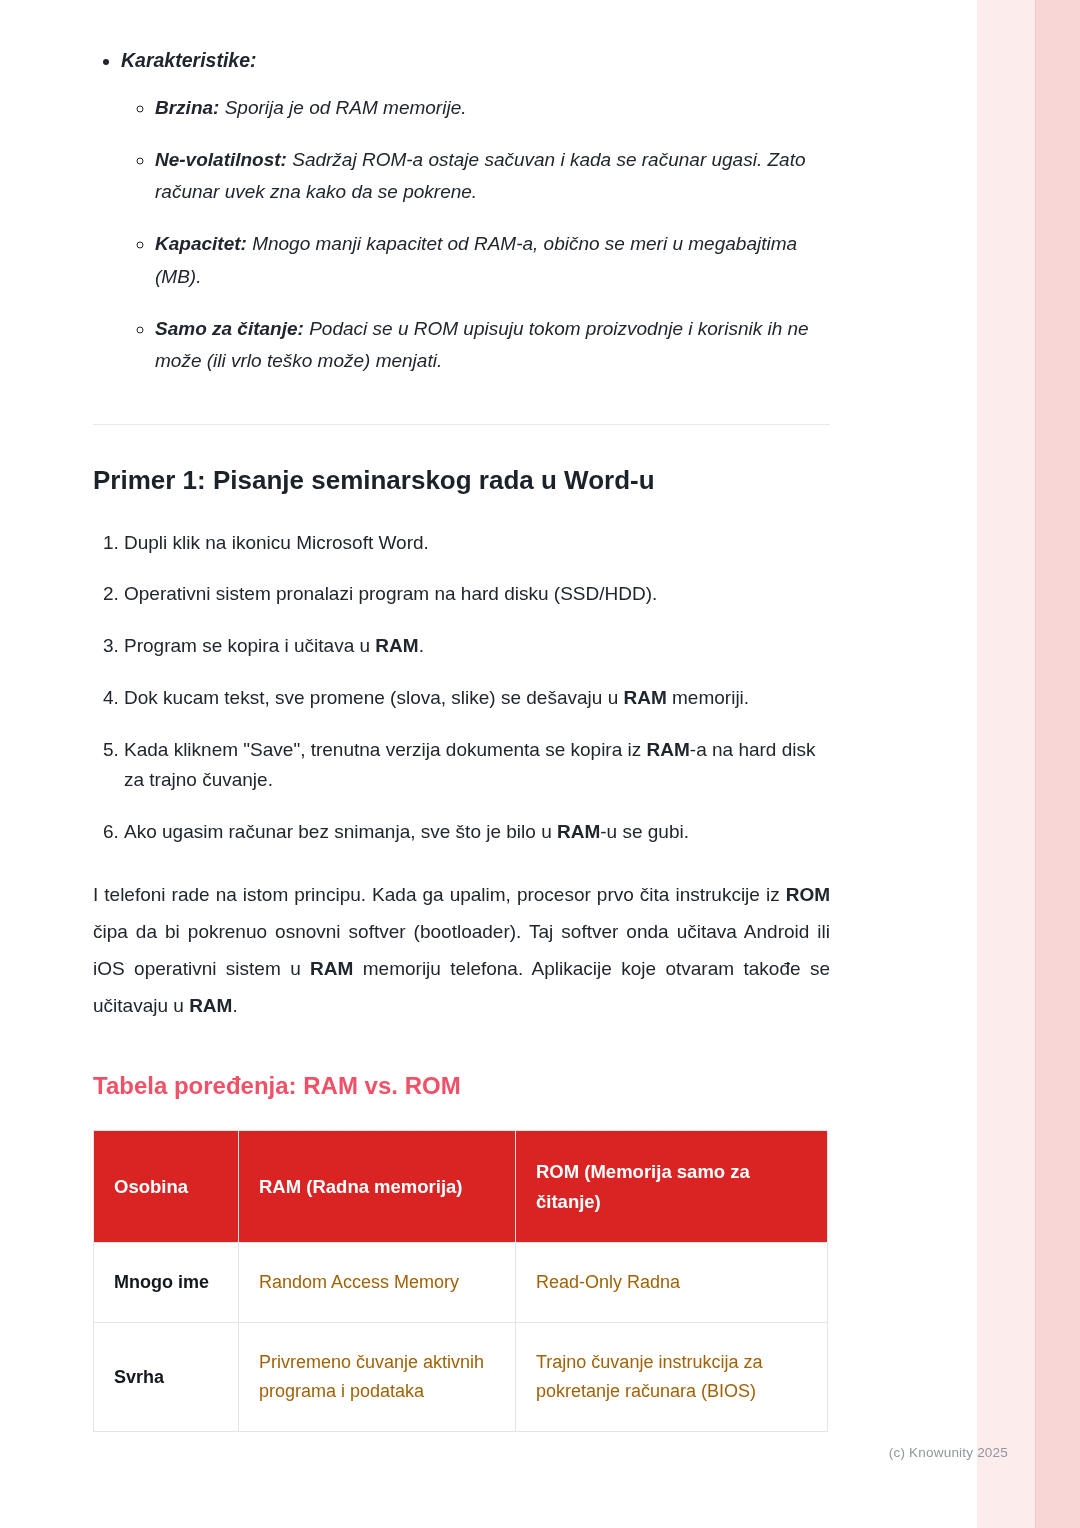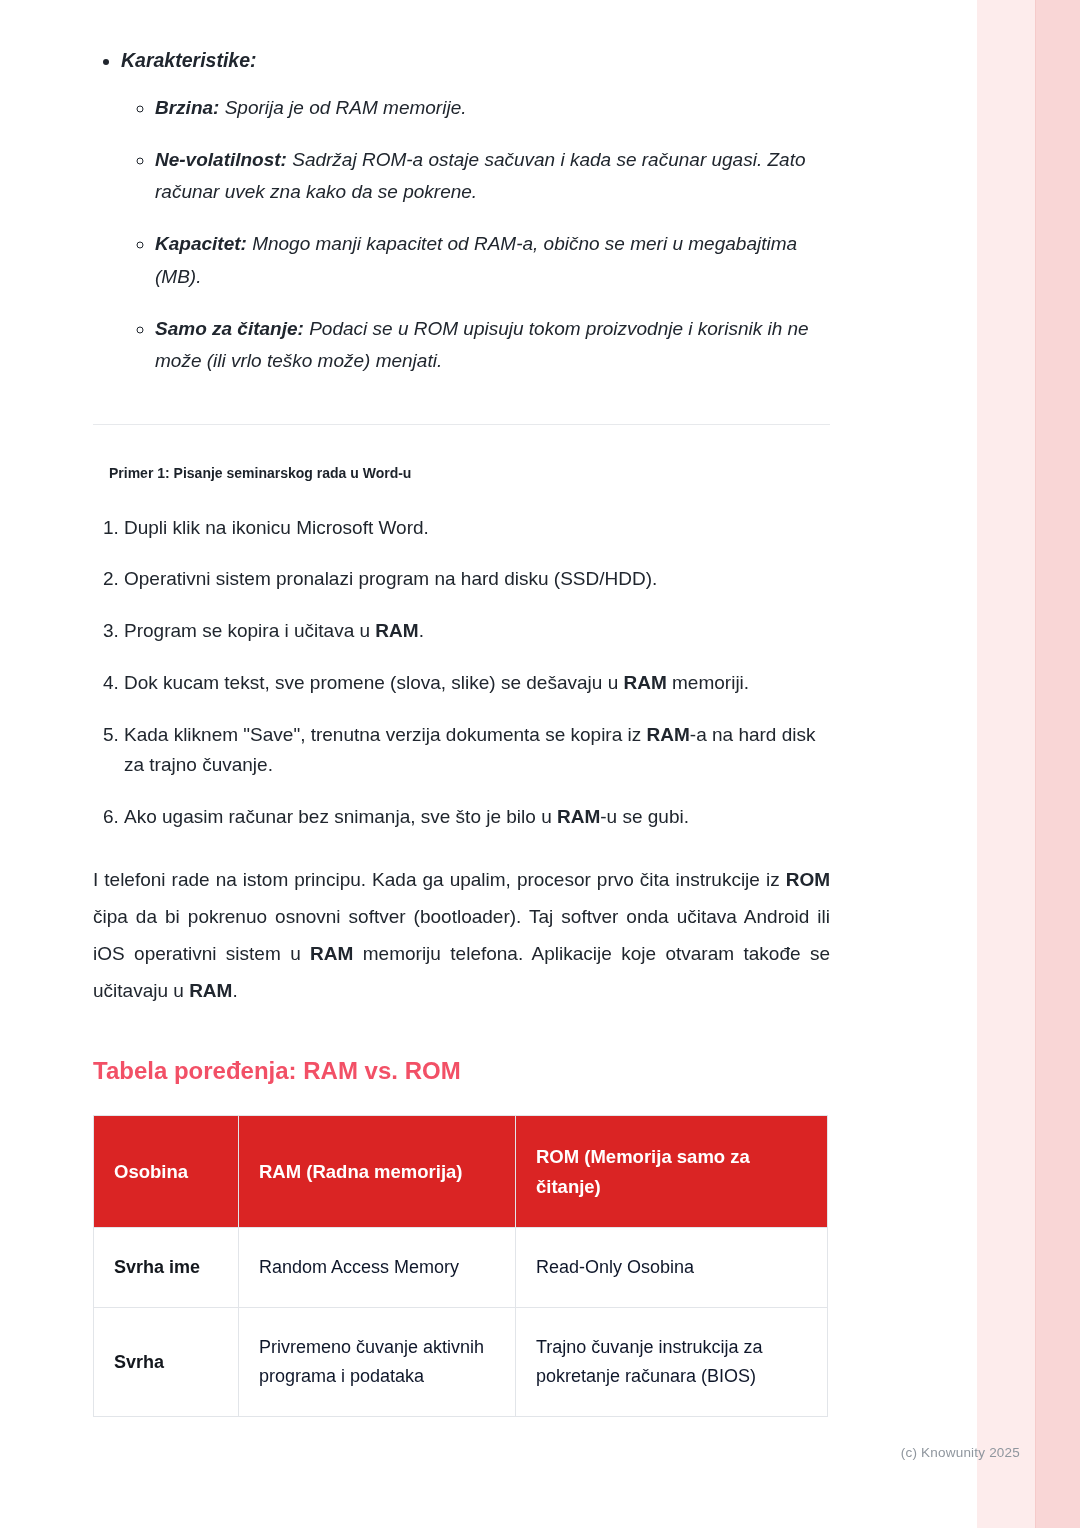--- a/index.html
+++ b/index.html
@@ -4,59 +4,59 @@
 <style>
   html,body{margin:0;padding:0;}
   body{
     width:1080px;height:1528px;overflow:hidden;background:#ffffff;
     font-family:"Liberation Sans",sans-serif;color:#20262e;
   }
   .page{position:relative;width:1080px;height:1528px;background:#ffffff;}
   .edge-stripe{position:absolute;top:0;right:0;width:103px;height:100%;background:#f9d6d6;}
   .edge-stripe .inner-band{position:absolute;left:0;top:0;width:58px;height:100%;background:#fdecec;border-right:1px solid #f6caca;}
   .watermark{
-    position:absolute;right:60px;bottom:68px;z-index:5;
+    position:absolute;right:72px;bottom:68px;z-index:5;
     font-size:13.5px;color:#8f969e;letter-spacing:.2px;
   }
   .content{position:absolute;left:93px;top:46px;width:737px;}
 
   
   ul.toplist{list-style:disc;margin:0;padding:0 0 0 28px;font-size:19px;font-style:italic;}
   ul.toplist>li{line-height:1.5;}
   .char-title{font-weight:bold;font-size:19.5px;}
   ul.sublist{list-style:circle;margin:16px 0 8px;padding:0 0 0 34px;}
   ul.sublist>li{margin-bottom:20px;line-height:1.7;font-size:19px;}
   ul.sublist>li::marker{color:#20262e;}
 
   hr.divider{border:none;border-top:1px solid #e7e9ec;margin:46px 0 0;}
 
   h1.section-heading{
     color:#f25066;font-size:29px;font-weight:bold;margin:42px 0 0;letter-spacing:.1px;
   }
-  h3.sub-heading{font-size:14px;font-weight:bold;margin:40px 16px 0;color:#1c222a;}
+  h3.sub-heading{font-size:26px;font-weight:bold;margin:40px 0 0;color:#1c222a;}
 
   ol.steps{margin:32px 0 8px;padding:0 0 0 31px;font-size:19px;}
   ol.steps>li{margin-bottom:21px;line-height:1.62;}
 
   p.para{font-size:19px;line-height:1.95;text-align:justify;margin:28px 0 0;}
 
   h2.table-heading{color:#f25066;font-size:24px;font-weight:bold;margin:48px 0 0;}
 
   table.cmp{border-collapse:collapse;margin-top:30px;width:734px;font-size:18px;table-layout:fixed;}
   table.cmp col.c0{width:145px;}
   table.cmp col.c1{width:277px;}
   table.cmp col.c2{width:312px;}
   table.cmp th{
     background:#da2424;color:#ffffff;text-align:left;font-weight:bold;
     padding:26px 20px;border:1px solid #e2e5e9;line-height:1.6;font-size:18.5px;
     vertical-align:middle;
   }
   table.cmp td{
     border:1px solid #e2e5e9;padding:25px 20px;vertical-align:middle;line-height:1.6;
-    background:#ffffff;color:#0f172a;
+    background:#ffffff;color:#a16207;
   }
   table.cmp td.feat{font-weight:bold;color:#14181e;}
   strong{font-weight:bold;}
 </style>
 </head>
 <body>
 
 <div class="page">
 
   <div class="edge-stripe">
@@ -104,23 +104,23 @@
         </colgroup>
       <thead>
         <tr>
           <th>Osobina</th>
           <th>RAM (Radna memorija)</th>
           <th>ROM (Memorija samo za čitanje)</th>
         </tr>
       </thead>
       <tbody>
         <tr>
-          <td class="feat">Svrha ime</td>
+          <td class="feat">Mnogo ime</td>
           <td>Random Access Memory</td>
-          <td>Read-Only Osobina</td>
+          <td>Read-Only Radna</td>
         </tr>
         <tr>
           <td class="feat">Svrha</td>
           <td>Privremeno čuvanje aktivnih programa i podataka</td>
           <td>Trajno čuvanje instrukcija za pokretanje računara (BIOS)</td>
         </tr>
 
       </tbody>
     </table>
 

